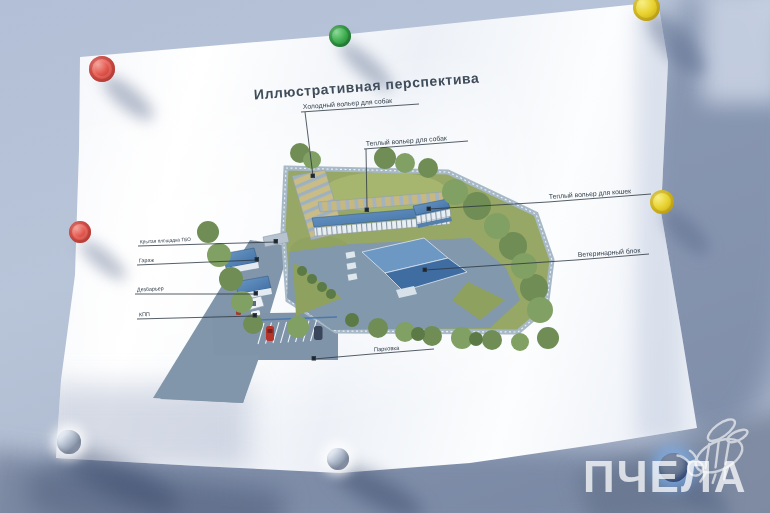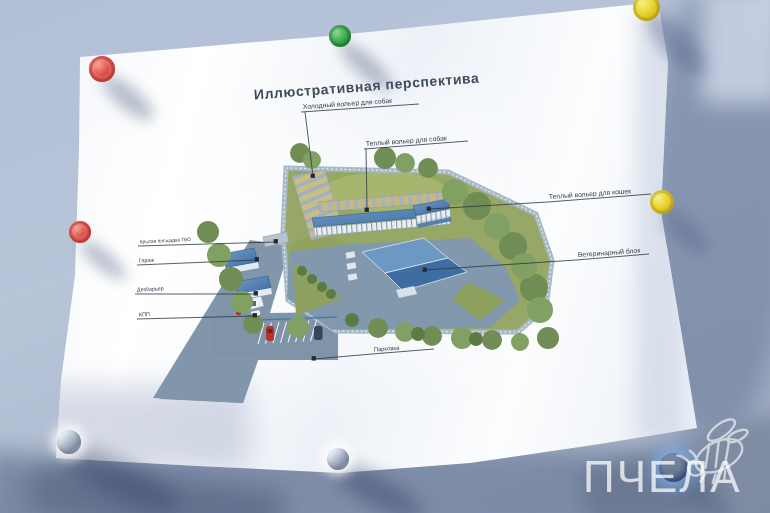--- a/index.html
+++ b/index.html
@@ -41,21 +41,21 @@
   .pin-green{background:radial-gradient(circle at 34% 32%,#90d899 0%,#3eae4f 45%,#268339 75%,#175c26 100%);
     box-shadow:inset 0 0 0 3px rgba(20,90,35,.3);}
   .pin-yellow{background:radial-gradient(circle at 34% 32%,#f8ef86 0%,#e8d22f 45%,#c9ad1c 78%,#95790e 100%);
     box-shadow:inset 0 0 0 3px rgba(150,120,10,.3);}
   .pin-metal{background:linear-gradient(135deg,#ffffff 0%,#dfe6f0 25%,#aeb9ca 50%,#8d99ad 70%,#c3ccda 100%);
     box-shadow:0 0 12px 5px rgba(255,255,255,.9), inset -2px -3px 5px rgba(90,100,120,.5);}
   .pin-blue{background:radial-gradient(circle at 36% 34%,#79c0f5 0%,#2a79d6 40%,#12ay 0%,#1565c8 60%,#0b3e8d 100%);
     box-shadow:0 0 16px 6px rgba(125,185,255,.75), inset -2px -3px 6px rgba(5,35,90,.6);}
   
   .watermark{left:583px;top:455px;color:rgba(255,255,255,.74);font-size:44px;
-    font-weight:normal;letter-spacing:2px;line-height:1;z-index:60;}
+    font-weight:bold;letter-spacing:2px;line-height:1;z-index:60;}
   .bee{left:664px;top:414px;z-index:60;opacity:.62;transform:rotate(-8deg);}
 </style>
 </head>
 <body>
 
 <div id="stage">
 
   <div class="abs wall-shadow-right"></div>
   <div class="abs wall-light-tr"></div>
   <div class="abs wall-shadow-bottom"></div>

